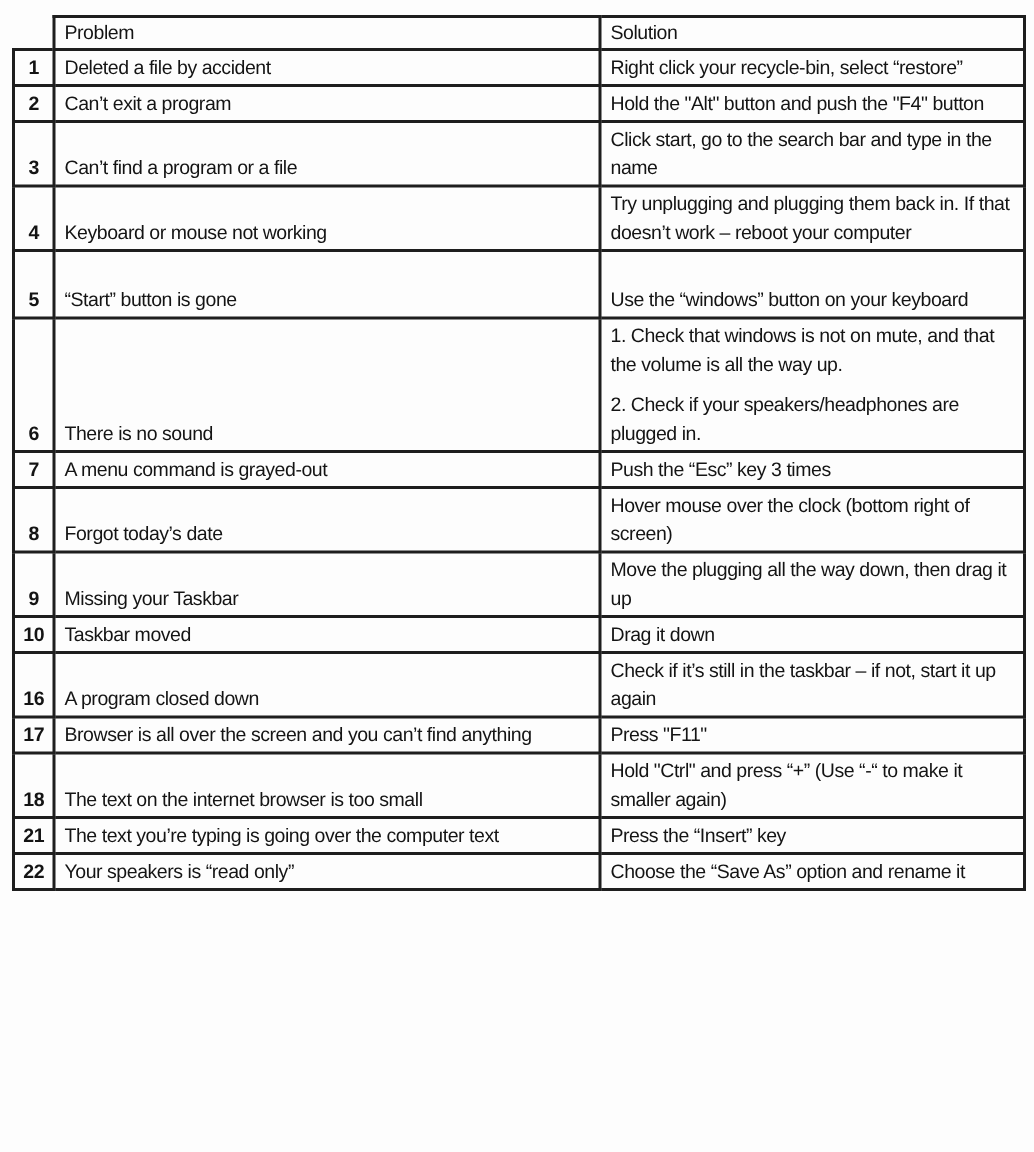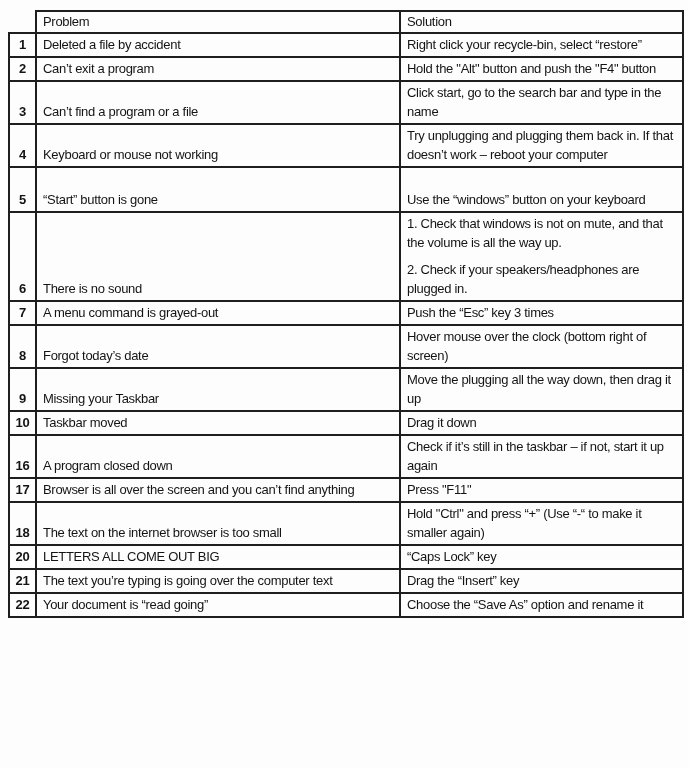--- a/index.html
+++ b/index.html
@@ -140,30 +140,25 @@
     <td class="num-cell">17</td>
     <td class="problem-cell">Browser is all over the screen and you can’t find anything</td>
     <td class="solution-cell">Press "F11"</td>
   </tr>
         <tr>
     <td class="num-cell">18</td>
     <td class="problem-cell">The text on the internet browser is too small</td>
     <td class="solution-cell">Hold "Ctrl" and press “+” (Use “-“ to make it smaller again)</td>
   </tr>
         <tr>
-    <td class="num-cell">20</td>
-    <td class="problem-cell">LETTERS ALL COME OUT BIG</td>
-    <td class="solution-cell">“Caps Lock” key</td>
-  </tr>
-        <tr>
     <td class="num-cell">21</td>
     <td class="problem-cell">The text you’re typing is going over the computer text</td>
-    <td class="solution-cell">Drag the “Insert” key</td>
+    <td class="solution-cell">Press the “Insert” key</td>
   </tr>
         <tr>
     <td class="num-cell">22</td>
-    <td class="problem-cell">Your document is “read going”</td>
+    <td class="problem-cell">Your speakers is “read only”</td>
     <td class="solution-cell">Choose the “Save As” option and rename it</td>
   </tr>
       </tbody>
   </table>
 
 </div>
 
 </body></html>

